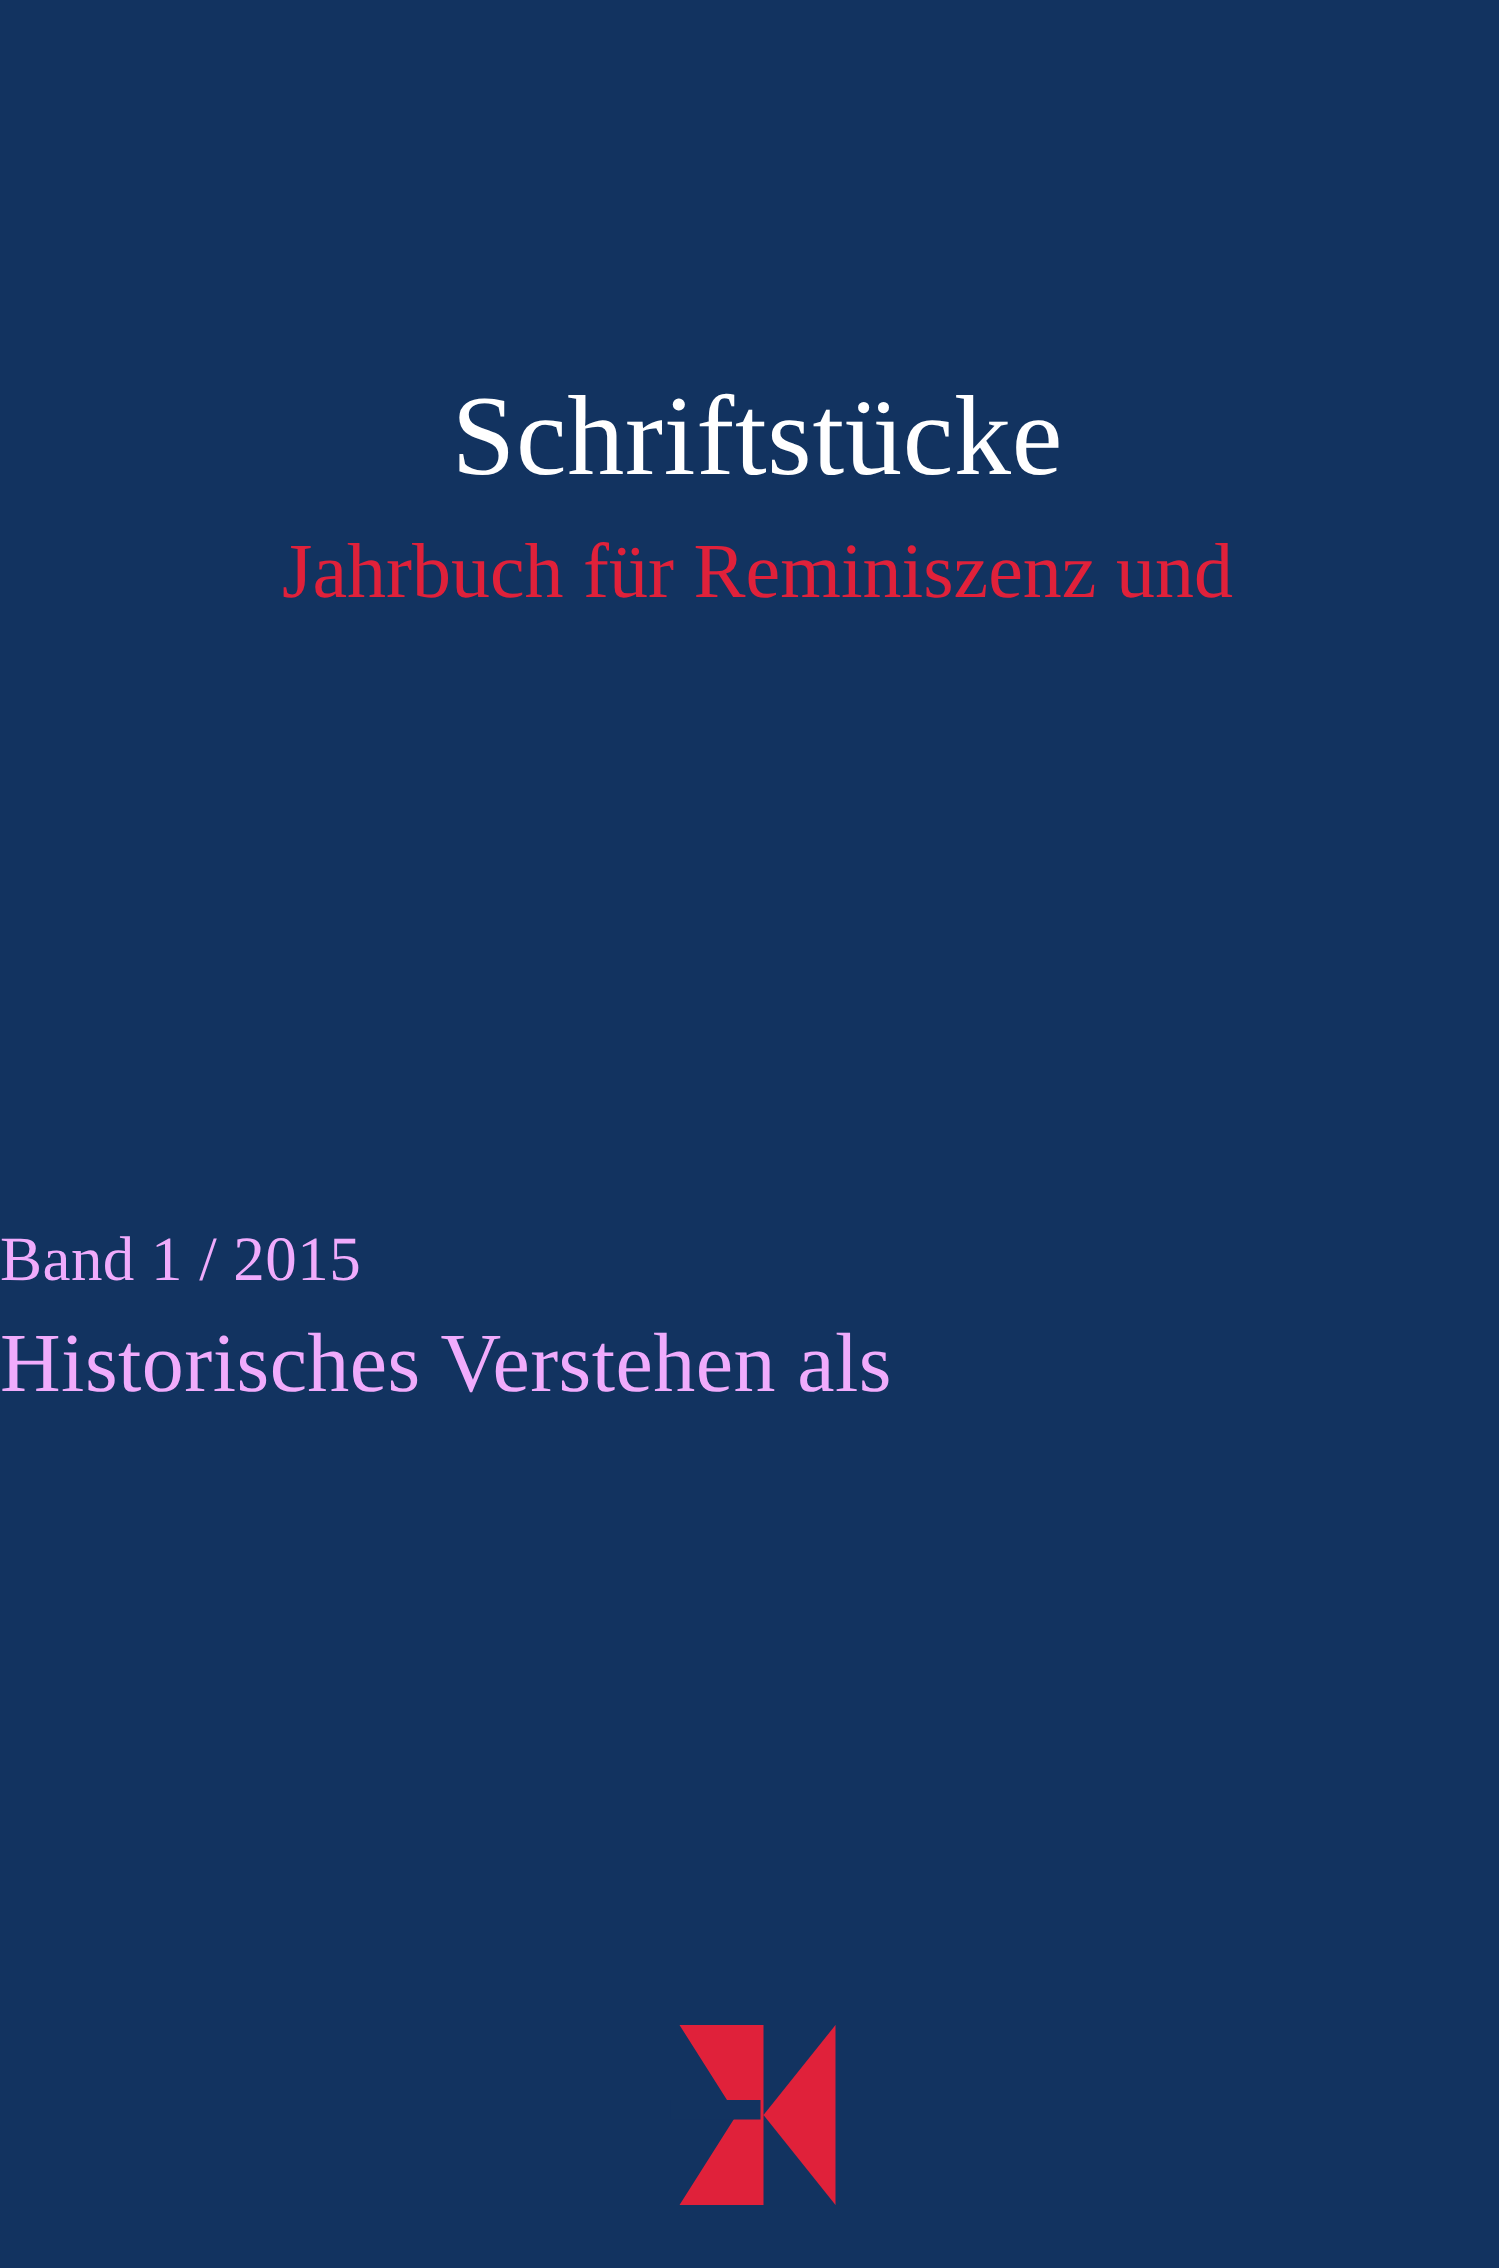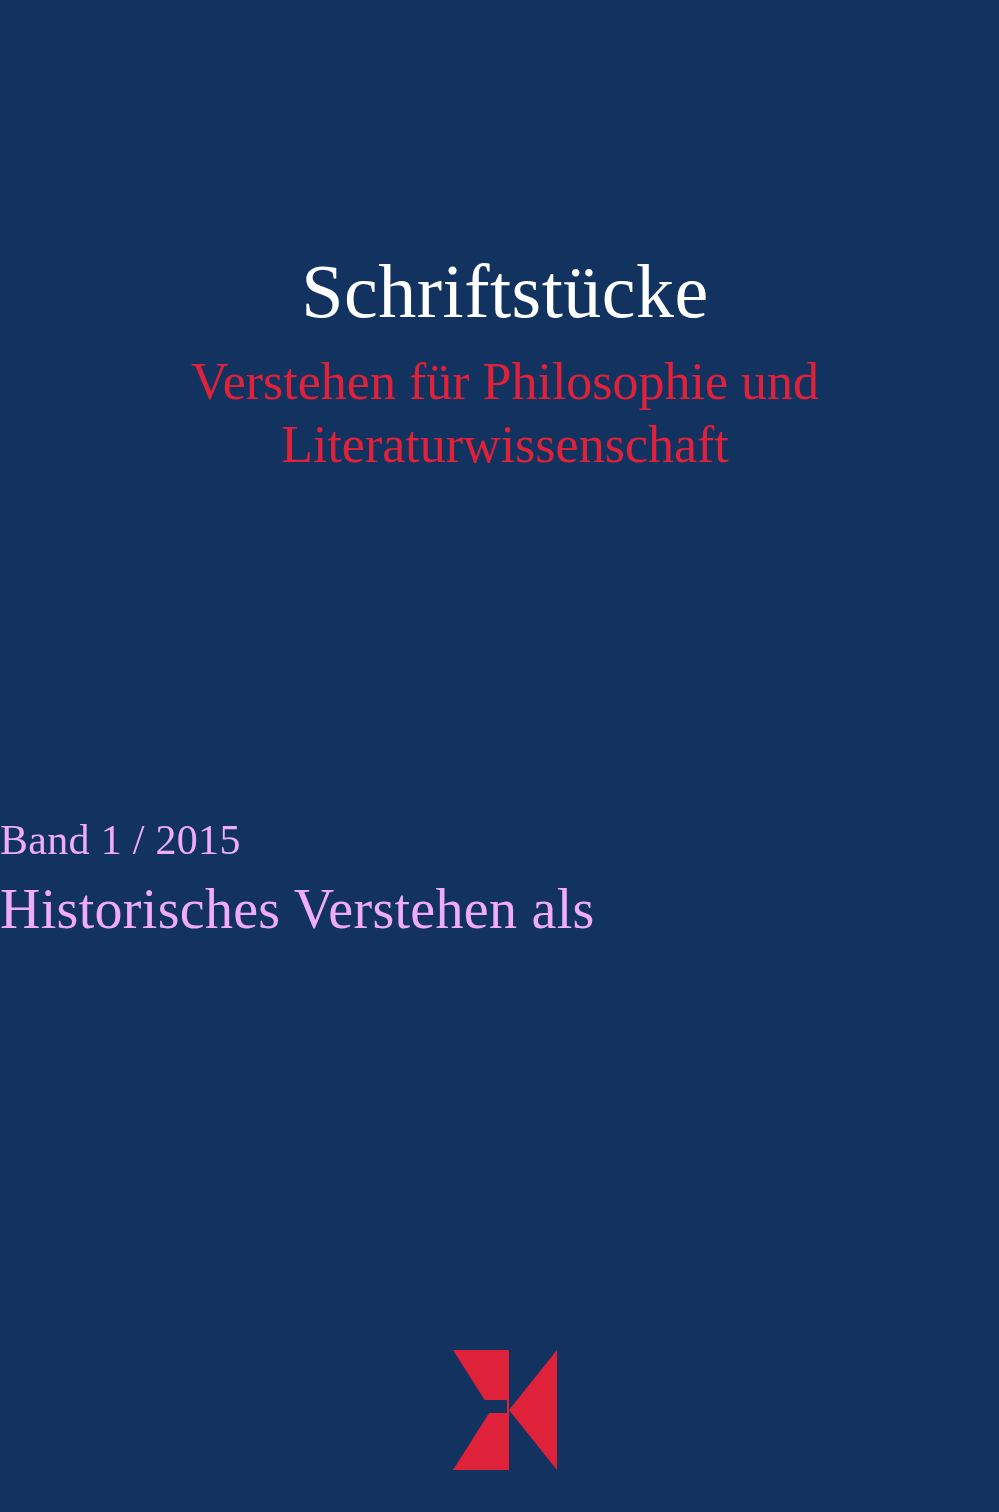--- a/index.html
+++ b/index.html
@@ -83,22 +83,21 @@
   }
 </style>
 </head>
 <body>
 
 <div class="cover">
 
   <div class="title-block">
     <h1 class="main-title">Schriftstücke</h1>
     <div class="subtitle">
-      <div>Verstehen für Philosophie und</div>
-      <div>Literaturwissenschaft</div>
+      <div>Jahrbuch für Reminiszenz und</div>
     </div>
   </div>
 
   <div class="volume-block">
     <div class="volume-line">Band 1 / 2015</div>
     <div class="volume-theme">Historisches Verstehen als</div>
   </div>
 
   <div class="publisher-block">
     <svg class="logo-mark" width="116" height="120" viewBox="0 0 116 120">

